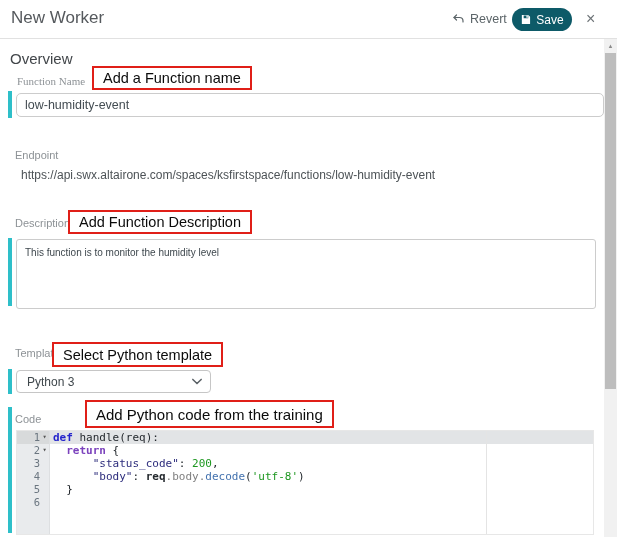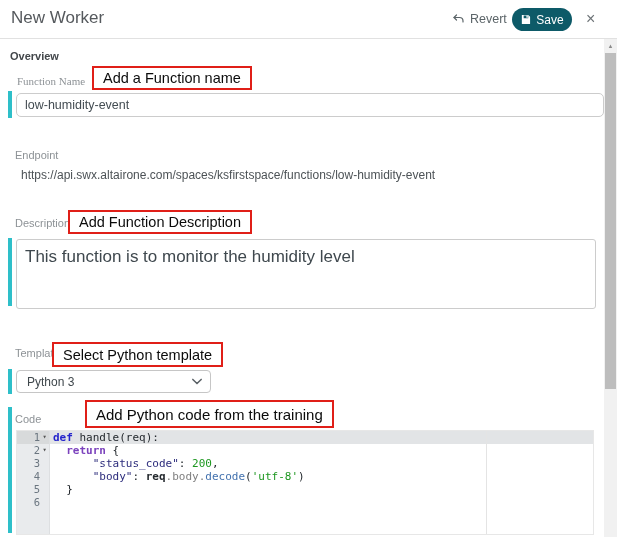--- a/index.html
+++ b/index.html
@@ -16,28 +16,28 @@
             font-family:"Liberation Sans",sans-serif;cursor:pointer;}
   .close-btn{position:absolute;left:583px;top:9px;font-size:16px;color:#6d7377;cursor:pointer;line-height:20px;
              background:none;border:none;padding:0 3px;}
 
   
   .scrollbar{position:absolute;right:0;top:39px;width:13px;height:498px;background:#f1f1f1;}
   .scroll-up{height:13px;display:flex;align-items:center;justify-content:center;font-size:6px;color:#8b8b8b;}
   .scroll-thumb{position:absolute;left:1px;top:14px;width:11px;height:336px;}
 
   
-  .section-heading{position:absolute;left:10px;top:50px;font-size:11px;font-weight:bold;color:#42464a;}
+  .section-heading{position:absolute;left:10px;top:50px;font-size:15px;font-weight:normal;color:#42464a;}
   .field-label{position:absolute;font-size:11px;color:#8d9296;}
   .accent-bar{position:absolute;width:4px;}
   .text-input{position:absolute;left:16px;height:22px;width:570px;border:1px solid #cccccc;border-radius:5px;
               font-size:12.5px;color:#434c52;padding:0 8px;font-family:"Liberation Sans",sans-serif;}
   .url-text{position:absolute;left:21px;font-size:12px;color:#4c5256;}
   .textarea-box{position:absolute;left:16px;top:239px;width:562px;height:54px;border:1px solid #cccccc;
-                border-radius:3px;font-size:17px;color:#3f484e;padding:7px 8px;background:#fff;}
+                border-radius:3px;font-size:10px;color:#3f484e;padding:7px 8px;background:#fff;}
   .select-box{position:absolute;left:16px;top:370px;width:175px;height:21px;border:1px solid #c6c6c6;
               border-radius:4px;background:#fff;display:flex;align-items:center;justify-content:space-between;
               padding:0 8px 0 10px;font-size:12px;color:#3f474c;cursor:pointer;}
 
   
   .annotation{position:absolute;background:#ffffff;border-style:solid;border-width:2.5px;
               display:flex;align-items:center;padding:0 9px;font-size:14.5px;color:#0b0b0b;
               font-family:"Liberation Sans",sans-serif;white-space:nowrap;}
 
   

